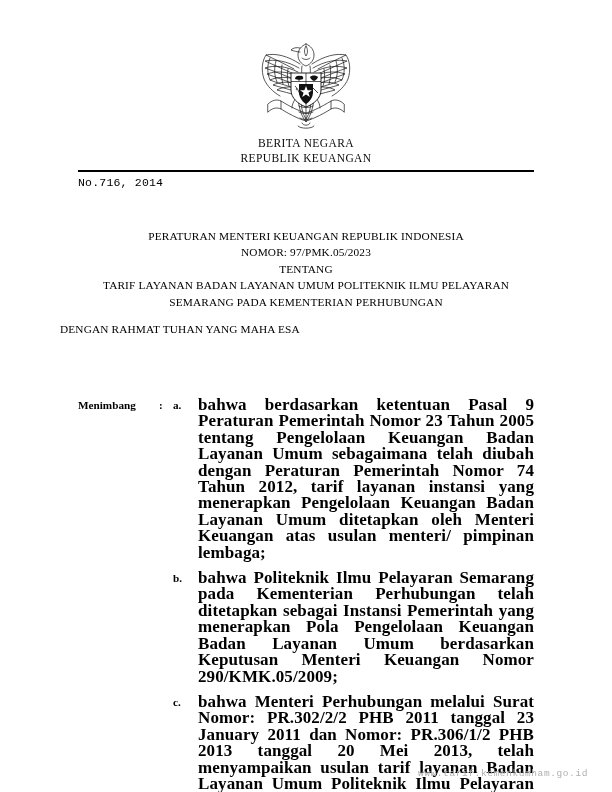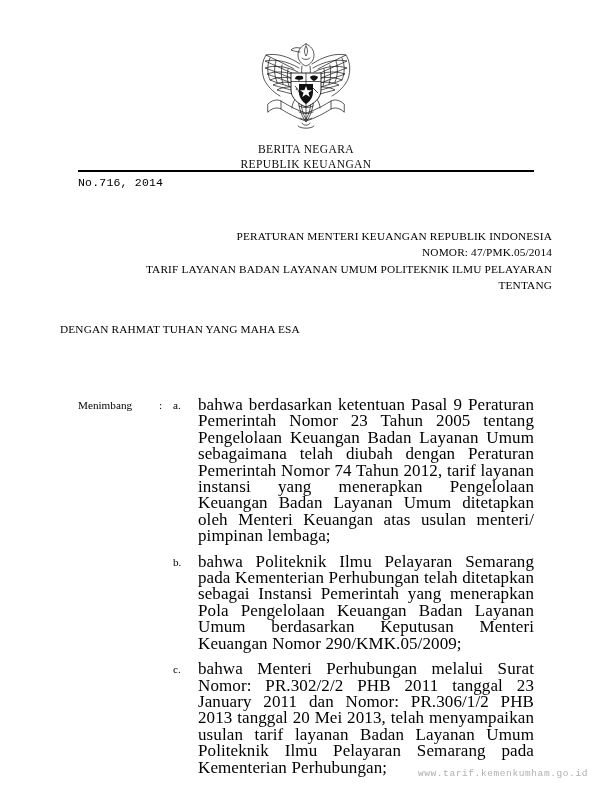--- a/index.html
+++ b/index.html
@@ -39,21 +39,21 @@
   .emblem {
     display: block;
     width: 112px;
     height: 100px;
   }
   .masthead-line {
     font-family: "Liberation Serif", serif;
     font-size: 11.5px;
     letter-spacing: 0.4px;
     line-height: 15px;
-    margin-top: 8px;
+    margin-top: 2px;
     color: #0b0b0b;
   }
   .masthead-line.second {
     margin-top: 0;
   }
 
   
   .rule {
     position: absolute;
     left: 78px;
@@ -70,21 +70,21 @@
     font-size: 11.5px;
     letter-spacing: 0.2px;
   }
 
   
   .title-block {
     position: absolute;
     left: 60px;
     top: 228px;
     width: 492px;
-    text-align: right;
+    text-align: center;
     font-family: "Liberation Serif", serif;
     font-size: 11.3px;
     line-height: 16.4px;
     letter-spacing: 0.15px;
   }
   .title-block div {
     white-space: nowrap;
   }
 
   
@@ -104,20 +104,21 @@
   .considerations {
     position: absolute;
     left: 78px;
     top: 397px;
     width: 456px;
   }
   .cons-row {
     position: relative;
     display: block;
     margin-bottom: 9px;
+    font-weight: bold;
   }
   .cons-label {
     position: absolute;
     left: 0;
     top: 0;
     font-family: "Liberation Serif", serif;
     font-size: 11.2px;
     line-height: 16.4px;
     white-space: nowrap;
   }
@@ -246,23 +247,24 @@
     <div class="masthead-line">BERITA NEGARA</div>
     <div class="masthead-line second">REPUBLIK KEUANGAN</div>
   </div>
 
   <div class="rule"></div>
 
   <div class="doc-number">No.716, 2014</div>
 
   <div class="title-block">
     <div>PERATURAN MENTERI KEUANGAN REPUBLIK INDONESIA</div>
-    <div>NOMOR: 47/PMK.05/2014</div>
+    <div>NOMOR: 97/PMK.05/2023</div>
+    <div>TENTANG</div>
     <div>TARIF LAYANAN BADAN LAYANAN UMUM POLITEKNIK ILMU PELAYARAN</div>
-    <div>TENTANG</div>
+    <div>SEMARANG PADA KEMENTERIAN PERHUBUNGAN</div>
   </div>
 
   <div class="subhead rahmat">DENGAN RAHMAT TUHAN YANG MAHA ESA</div>
 
   <div class="considerations">
 
     <div class="cons-row">
       <span class="cons-label">Menimbang</span>
       <span class="cons-colon">:</span>
       <span class="cons-letter">a.</span>

